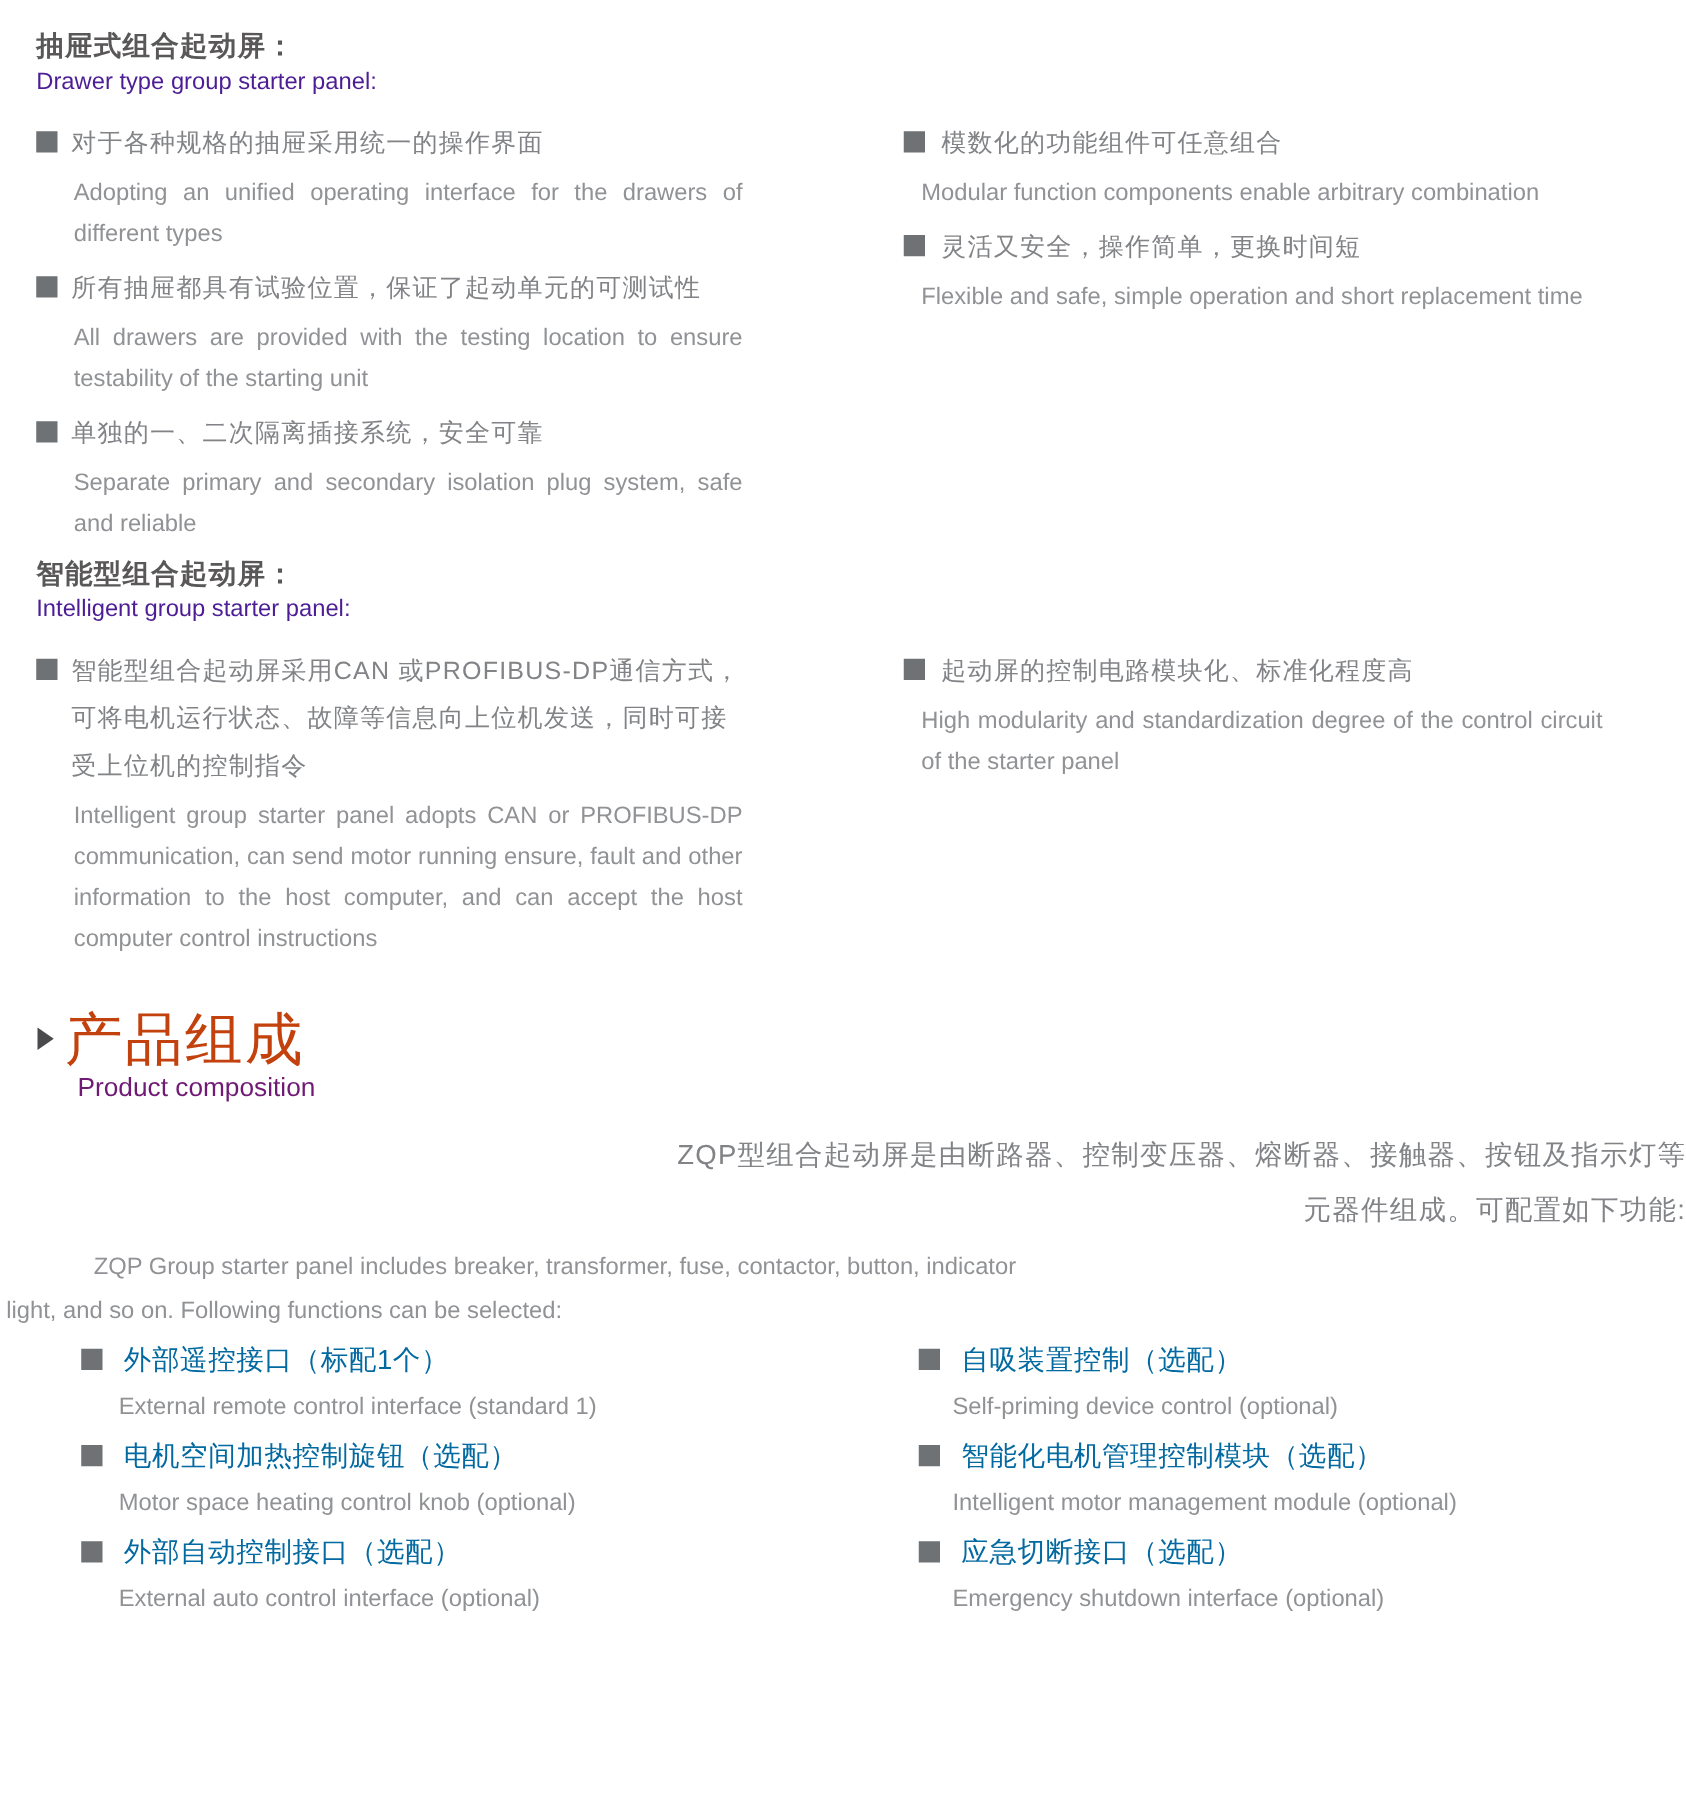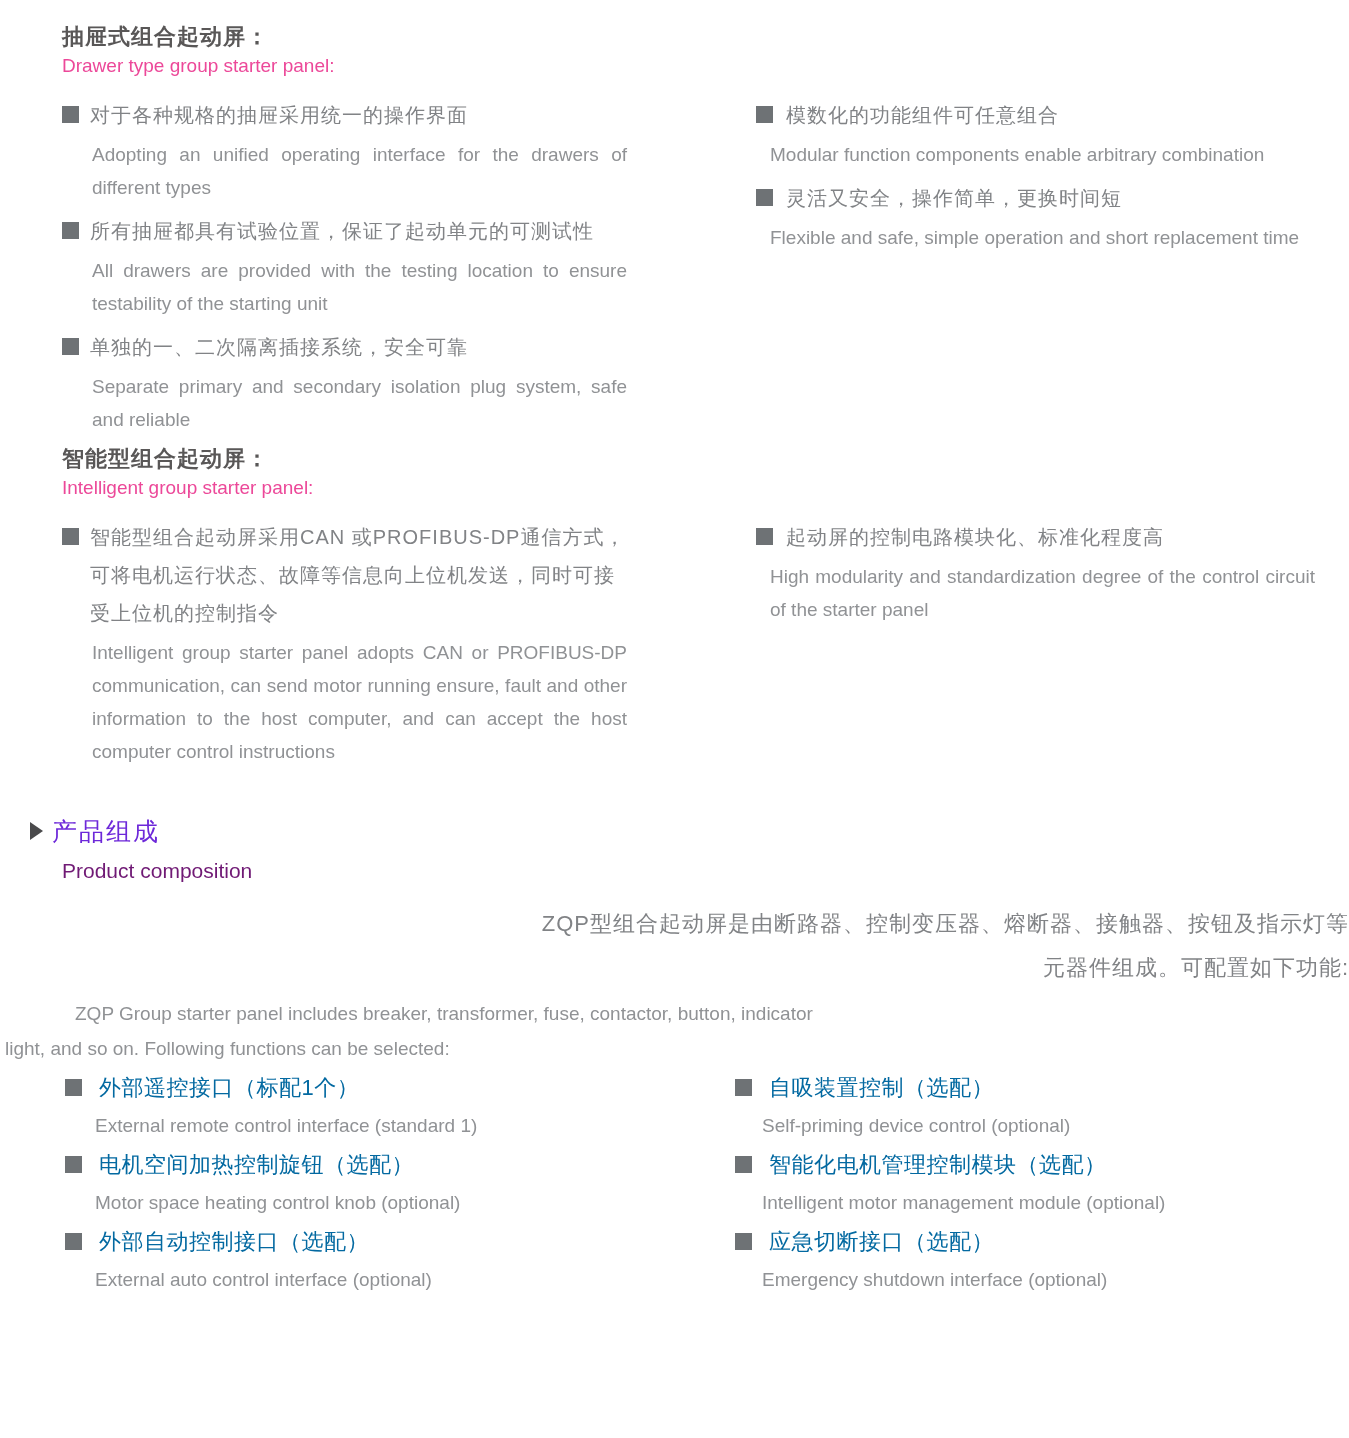--- a/index.html
+++ b/index.html
@@ -6,46 +6,46 @@
   body {
     width:1349px; height:1438px; overflow:hidden; position:relative;
     font-family:"Liberation Sans","DejaVu Sans",sans-serif;
   }
   .page { position:relative; width:1349px; height:1438px; background:#ffffff; }
 
   
   .sec-row { display:flex; align-items:flex-start; }
   .sec1 { margin-top:22px; }
   .sec2 { margin-top:0; }
-  .col-l { margin-left:33px; width:594px; }
+  .col-l { width:594px; }
   .col-r { margin-left:113px; width:575px; padding-top:74px; }
 
   .sec-head { padding-left:29px; margin-bottom:16px; }
   .cn-title { font-size:22px; font-weight:bold; color:#595757; line-height:30px; letter-spacing:1px; }
-  .en-title { font-size:19px; color:#ec4899; line-height:28px; }
+  .en-title { font-size:19px; color:#4c1d95; line-height:28px; }
 
   .feat { margin-bottom:0; }
   .feat .cn { font-size:20px; color:#818386; line-height:38px; letter-spacing:1px; }
   .col-l .feat .cn { padding-left:57px; text-indent:-28px; }
   .col-l .feat.hang .cn { padding-left:0; text-indent:29px; }
   .col-r .feat .cn { padding-left:46px; text-indent:-30px; }
   .feat .en { font-size:19px; color:#909295; line-height:33px; text-align:justify; margin-top:4px; margin-bottom:8px; }
   .col-l .feat .en { margin-left:59px; }
   .col-r .feat .en { margin-left:30px; }
 
   .bullet { display:inline-block; width:17px; height:17px; background:#6e7275; margin-right:11px; vertical-align:-1px; text-indent:0; }
   .col-r .bullet { margin-right:13px; }
 
   
   .comp-head { margin-top:32px; margin-left:30px; }
   .comp-line { display:flex; align-items:center; }
   .comp-arrow { display:inline-block; width:0; height:0;
     border-left:13px solid #4a4a4c; border-top:9px solid transparent; border-bottom:9px solid transparent;
     margin-right:9px; }
-  .comp-cn { font-size:25px; color:#6d28d9; line-height:46px; letter-spacing:2px; }
+  .comp-cn { font-size:46px; color:#c2410c; line-height:46px; letter-spacing:2px; }
   .comp-en { font-size:21px; color:#701a75; line-height:30px; margin-left:32px; margin-top:2px; }
 
   
   .intro { margin-left:5px; margin-top:16px; }
   .intro .cnl { font-size:22px; color:#818386; line-height:44px; letter-spacing:1px;text-align:right; }
   .intro .cnl.first { text-indent:70px; }
   .intro .enl { font-size:19px; color:#909295; line-height:35px; }
   .intro .enl.first { text-indent:70px; margin-top:6px; }
 
   

